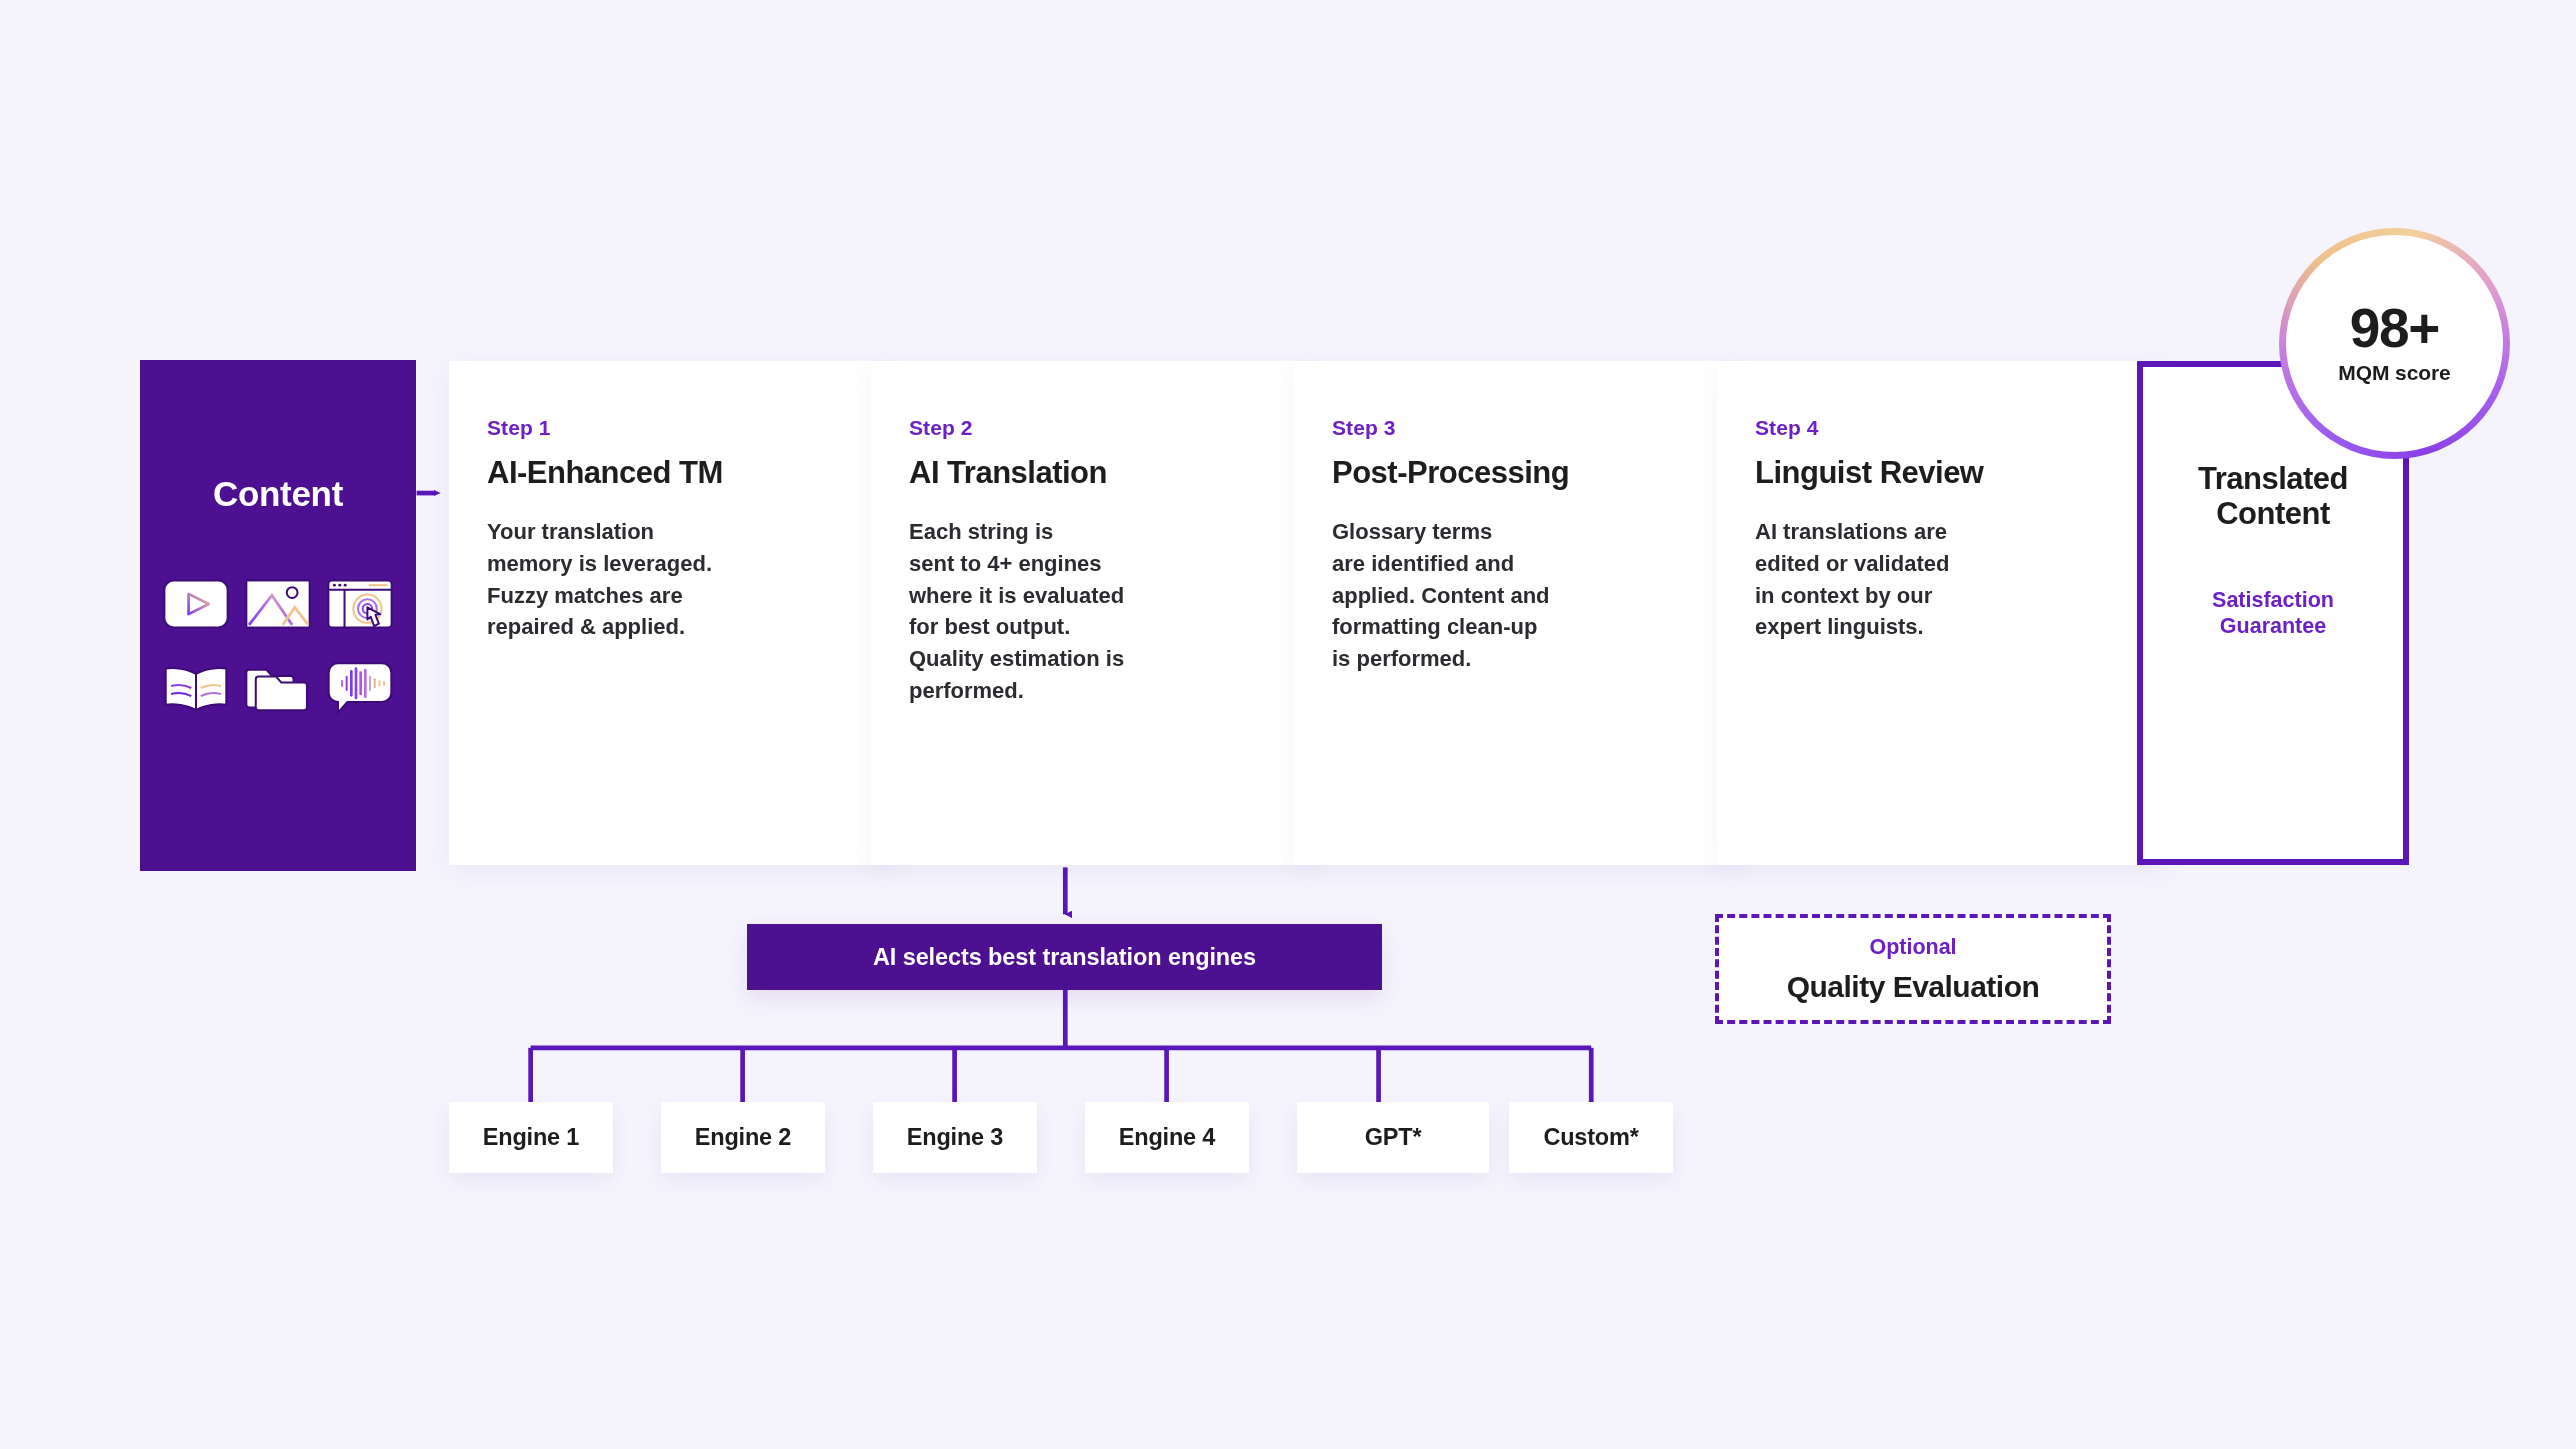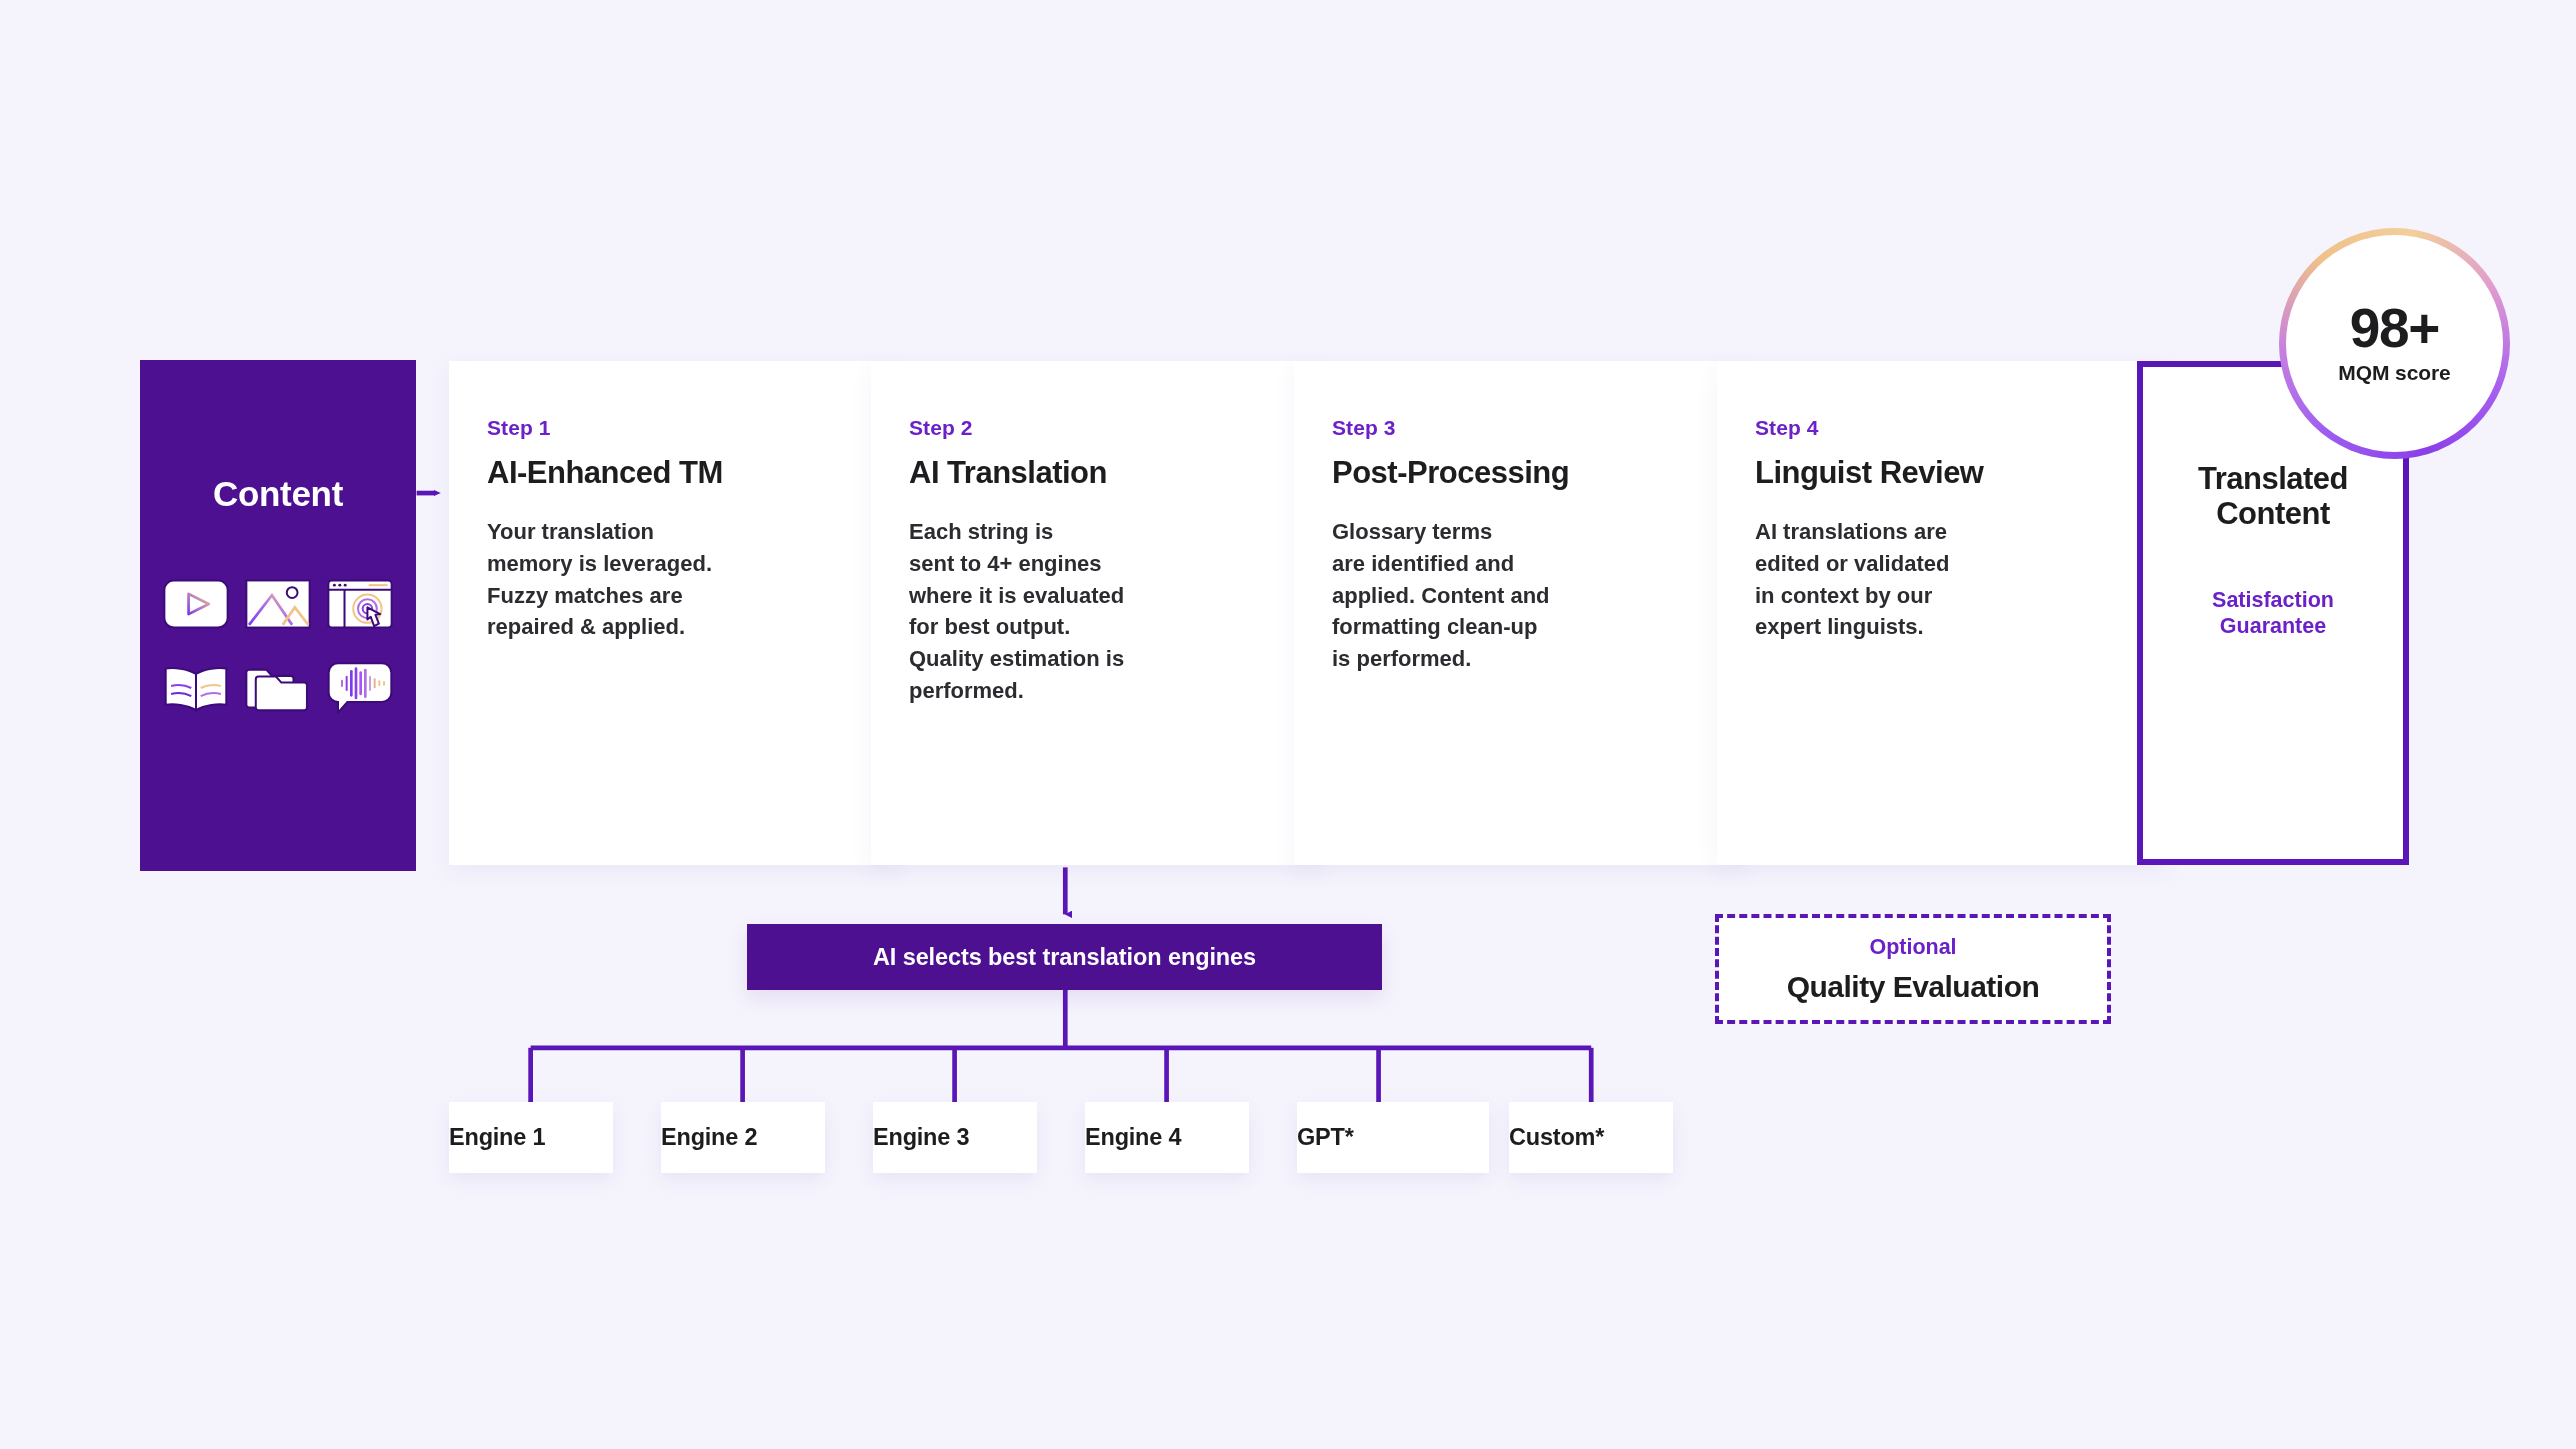--- a/index.html
+++ b/index.html
@@ -83,21 +83,21 @@
   .select-bar{
     position:absolute;left:747px;top:924px;width:635px;height:66px;
     background:#4c1091;display:flex;align-items:center;justify-content:center;
     box-shadow:0 8px 20px rgba(76,16,145,.10);
   }
   .select-bar span{color:#fff;font-size:23.5px;font-weight:700;letter-spacing:-0.1px;}
 
   
   .engine{
     position:absolute;top:1102px;height:71px;background:#ffffff;
-    display:flex;align-items:center;
+    display:flex;align-items:center;justify-content:center;
     box-shadow:0 6.7px 19px rgba(76,16,145,.07);
   }
   .engine span{color:#1d1d1f;font-size:23.5px;font-weight:700;letter-spacing:-0.2px;}
 
   
   .qe-box{
     position:absolute;left:1715px;top:914px;width:396px;height:110px;
     background:#ffffff;border:4px dashed #5b16b8;box-sizing:border-box;
     display:flex;flex-direction:column;align-items:center;justify-content:center;
   }

